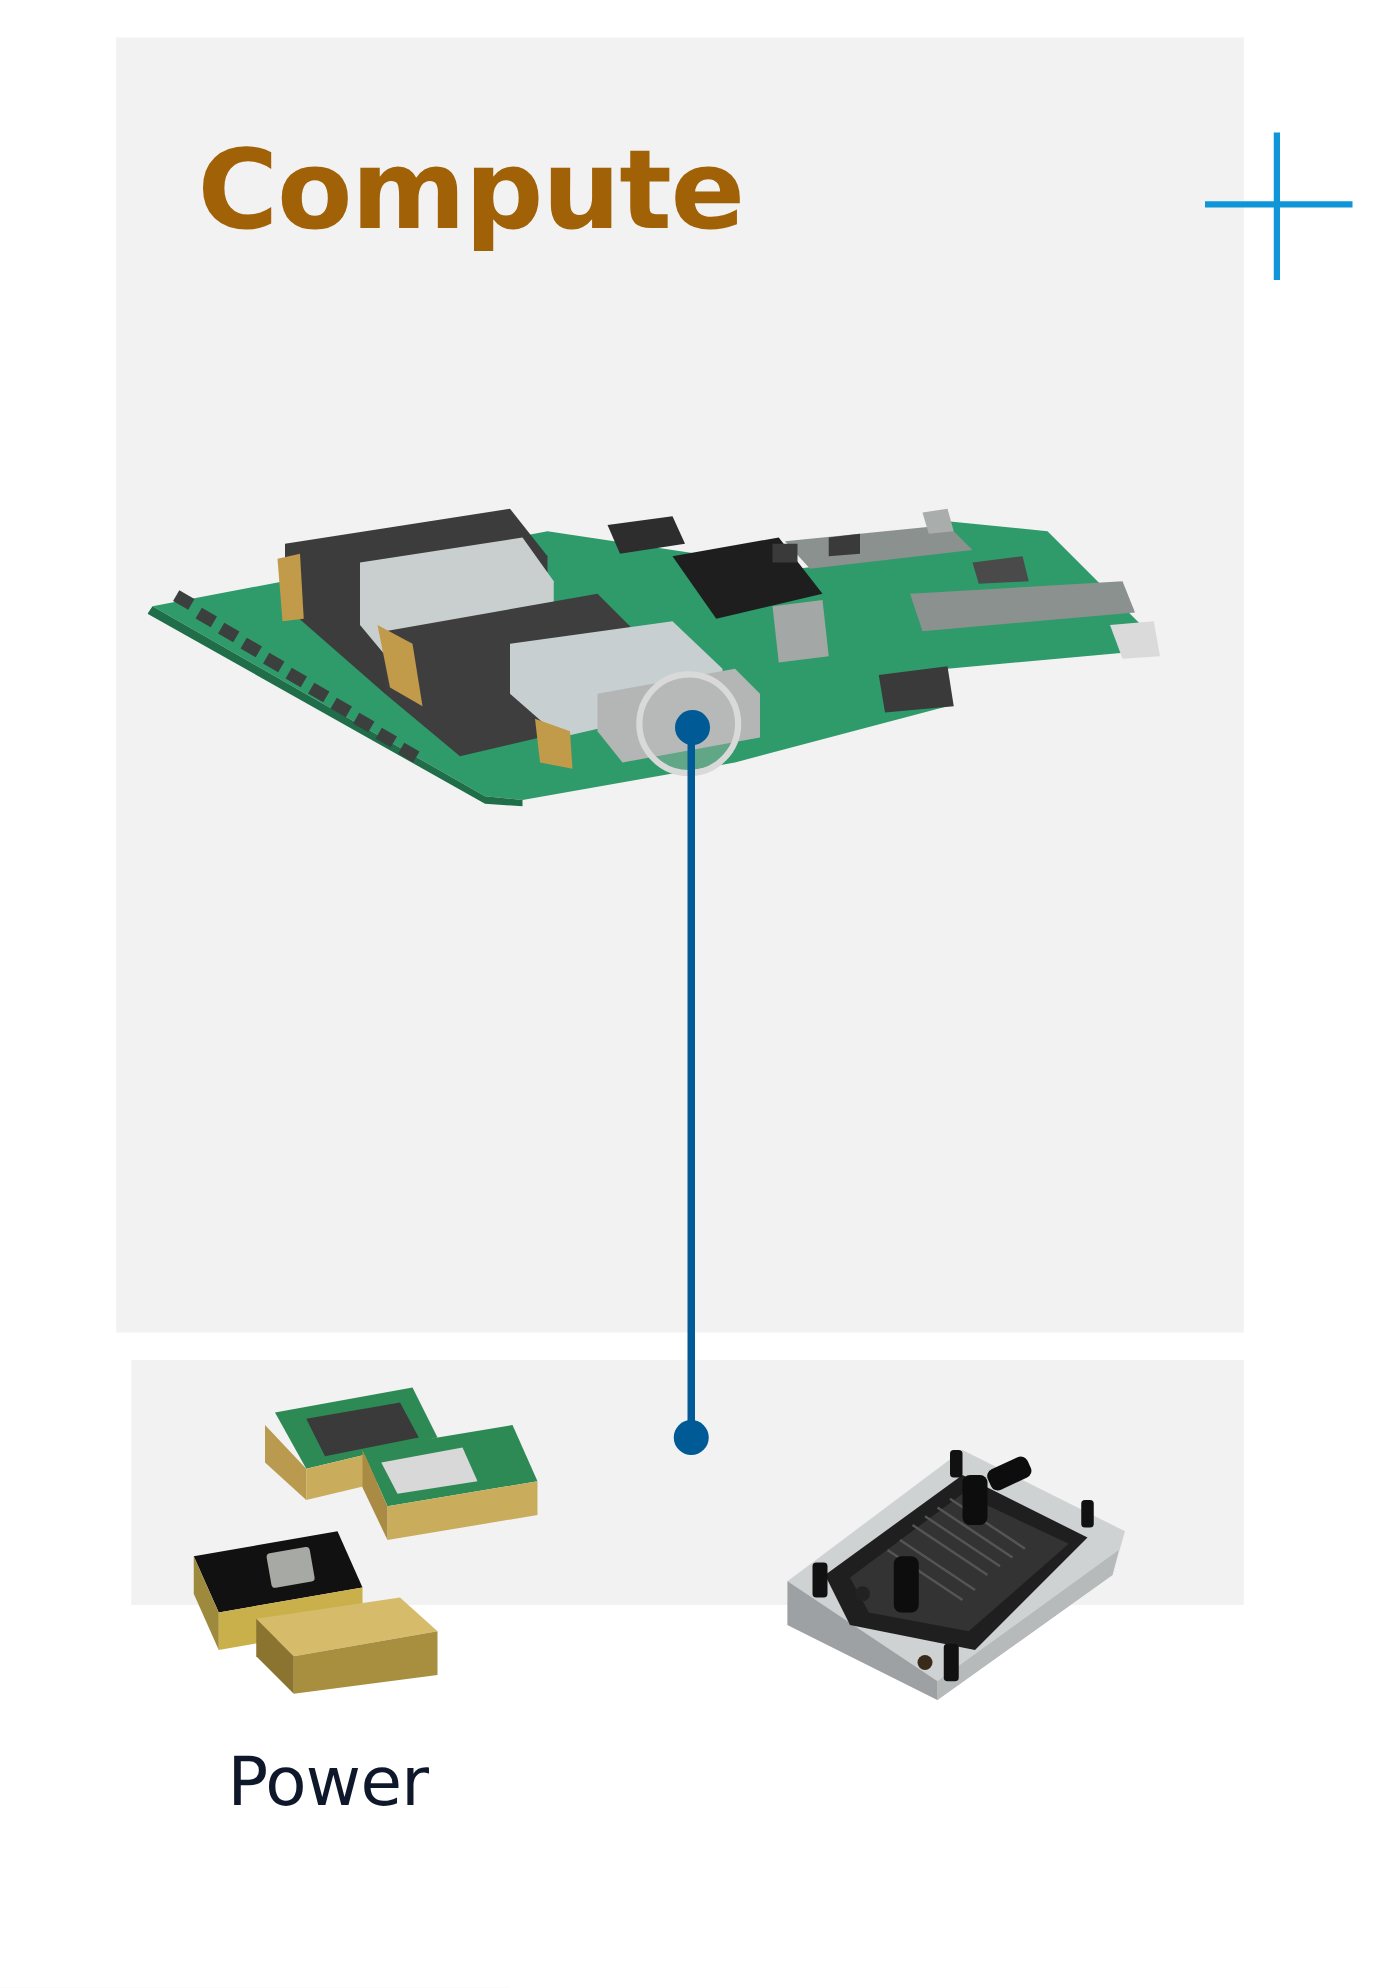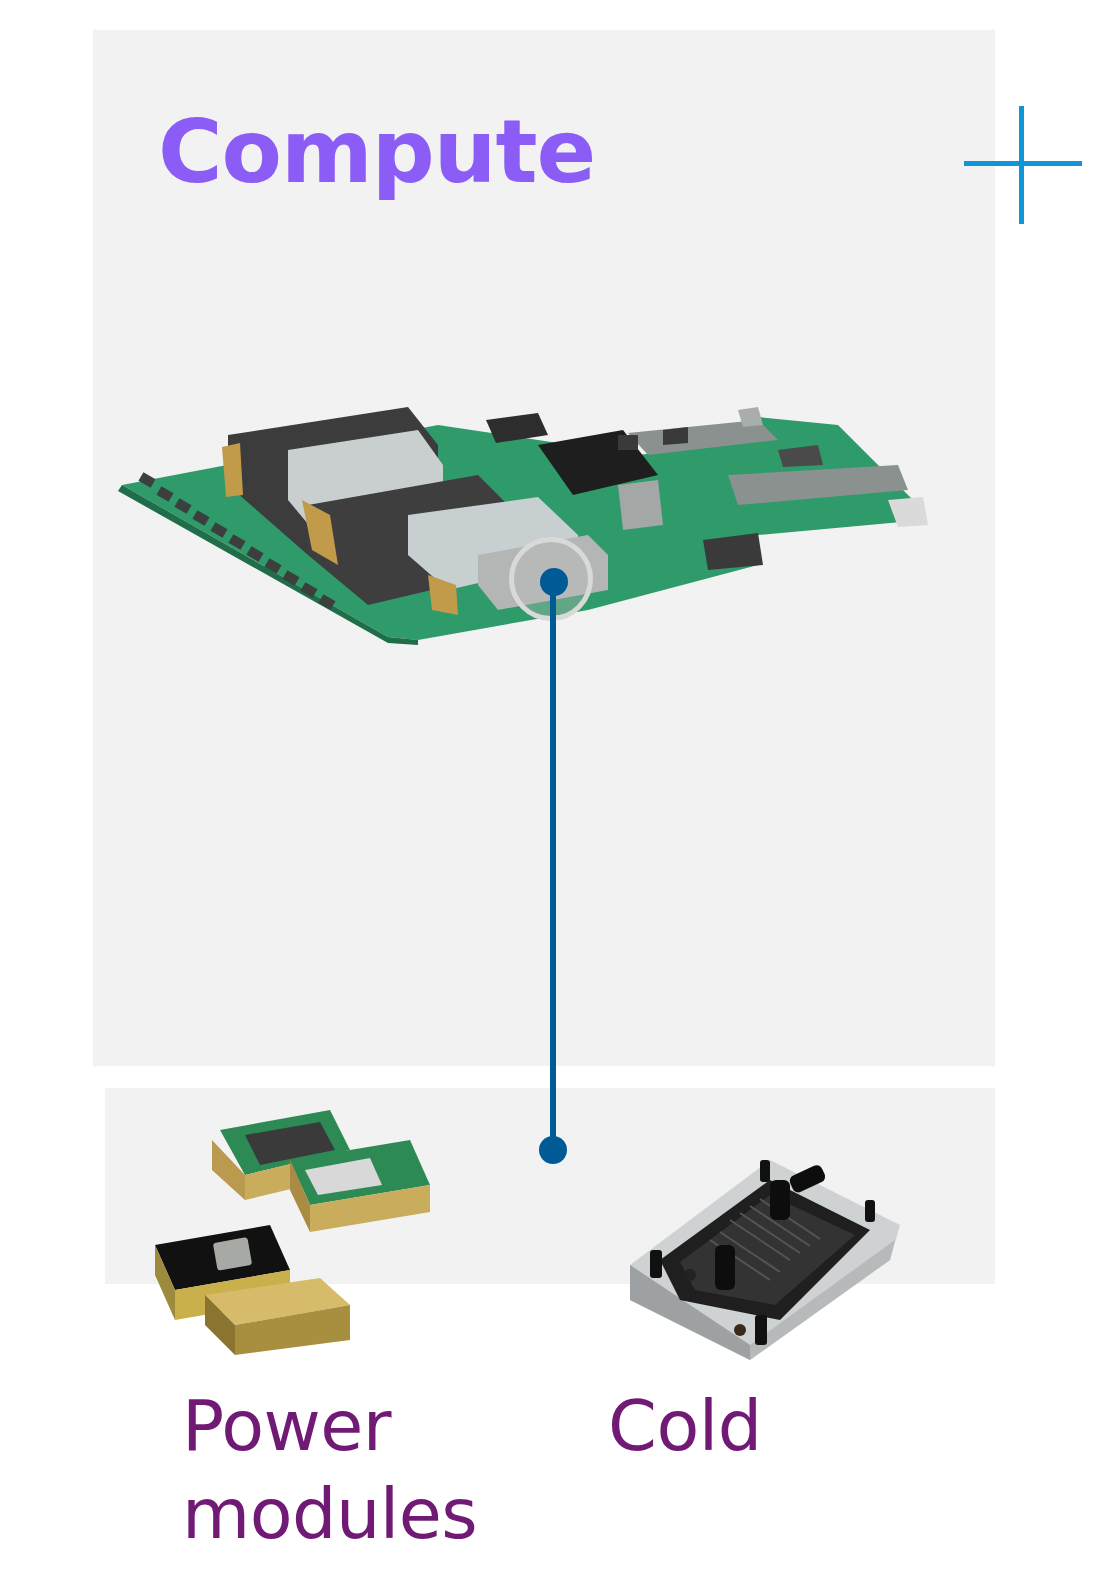--- a/index.html
+++ b/index.html
@@ -1,38 +1,38 @@
 <!DOCTYPE html>
 <html><head>
 <meta charset="utf-8">
 <style>
   html, body { margin: 0; padding: 0; background: #ffffff; }
   body { width: 1109px; height: 1590px; position: relative; overflow: hidden; font-family: "DejaVu Sans", sans-serif; }
 
   .panel-top { position: absolute; left: 93px; top: 30px; width: 902px; height: 1036px; background: #f2f2f2; }
   .panel-bottom { position: absolute; left: 105px; top: 1088px; width: 890px; height: 196px; background: #f2f2f2; }
 
-  .title { position: absolute; left: 158px; top: 100px; margin: 0; color: #8b5cf6; font-weight: bold; font-size: 88px; line-height: 104px; letter-spacing: -1px; }
+  .title { position: absolute; left: 158px; top: 100px; margin: 0; color: #a16207; font-weight: bold; font-size: 88px; line-height: 104px; letter-spacing: -1px; }
   .title span { display: block; }
 
   .plus { position: absolute; left: 964px; top: 106px; width: 118px; height: 118px; }
   .plus .h { position: absolute; left: 0; top: 55px; width: 118px; height: 5px; background: #0e96d8; }
   .plus .vbar { position: absolute; left: 55px; top: 0; width: 5px; height: 118px; background: #0e96d8; }
 
   .board { position: absolute; left: 118px; top: 405px; width: 815px; height: 245px; }
 
   .connector-ring { position: absolute; left: 509px; top: 537px; width: 84px; height: 84px; border-radius: 50%; border: 5px solid #d9d9d9; background: rgba(190,190,190,0.35); box-sizing: border-box; }
   .connector-dot-top { position: absolute; left: 540px; top: 568px; width: 28px; height: 28px; border-radius: 50%; background: #005a96; }
   .connector-line { position: absolute; left: 550px; top: 582px; width: 6px; height: 565px; background: #005a96; }
   .connector-dot-bottom { position: absolute; left: 539px; top: 1136px; width: 28px; height: 28px; border-radius: 50%; background: #005a96; }
 
   .power-img { position: absolute; left: 150px; top: 1100px; width: 290px; height: 260px; }
   .cold-img { position: absolute; left: 620px; top: 1150px; width: 285px; height: 215px; }
 
-  .label { position: absolute; margin: 0; color: #701a75; font-size: 70px; line-height: 88px; font-weight: normal; letter-spacing: -0.5px; }
+  .label { position: absolute; margin: 0; color: #0f172a; font-size: 54px; line-height: 88px; font-weight: normal; letter-spacing: -0.5px; }
   .label span { display: block; }
   .label-power { left: 182px; top: 1382px; }
   .label-cold { left: 608px; top: 1382px; }
 </style>
 </head>
 <body>
 
 <div class="panel-top"></div>
 <div class="panel-bottom"></div>
 
@@ -134,18 +134,16 @@
   <rect x="30" y="100" width="12" height="28" rx="3" fill="#111"></rect>
   <rect x="140" y="10" width="10" height="22" rx="3" fill="#111"></rect>
   <rect x="245" y="50" width="10" height="22" rx="3" fill="#111"></rect>
   <rect x="135" y="165" width="12" height="30" rx="3" fill="#111"></rect>
   <circle cx="70" cy="125" r="6" fill="#222"></circle>
   <circle cx="120" cy="180" r="6" fill="#3a2a1a"></circle>
 </svg>
 
 <h2 class="label label-power">
   <span>Power</span>
-  <span>modules</span>
 </h2>
 
 <h2 class="label label-cold">
-  <span>Cold</span>
 </h2>
 
 </body></html>

